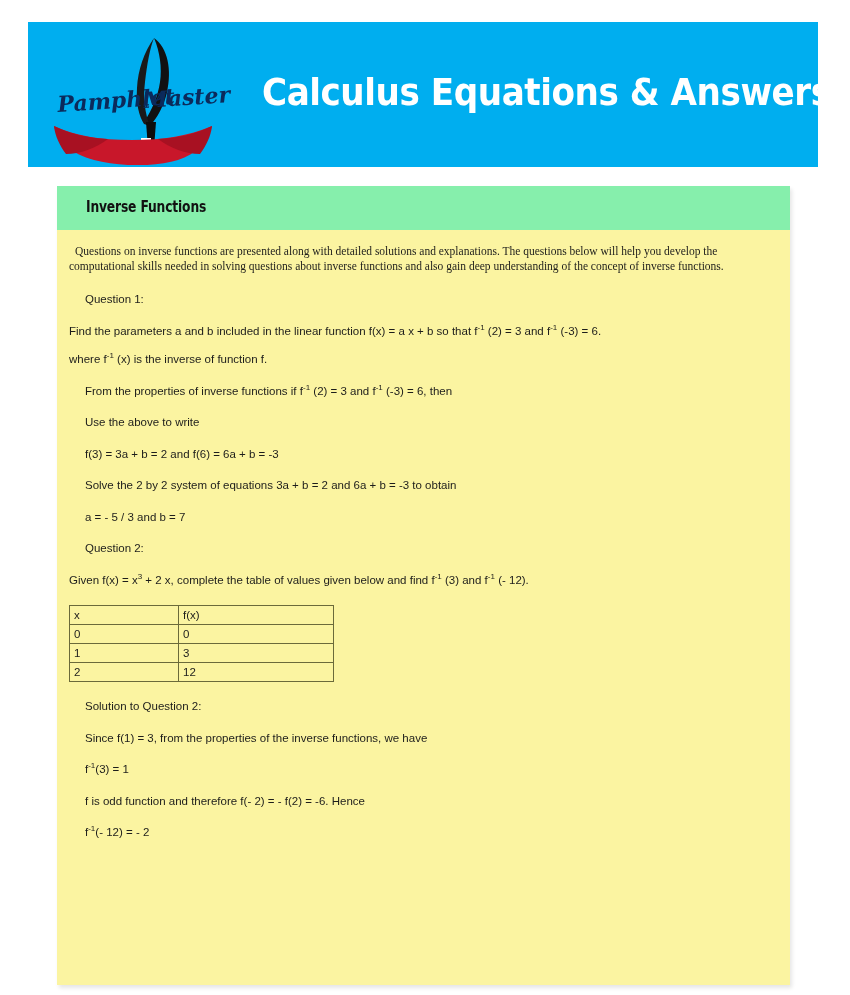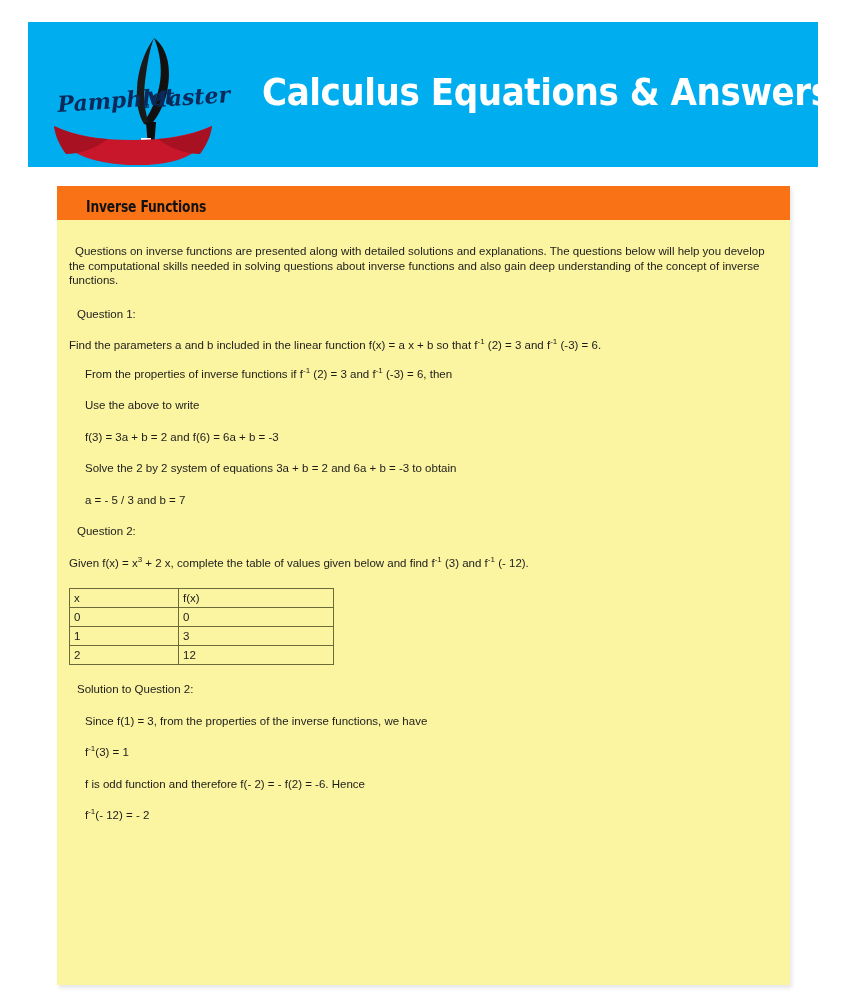--- a/index.html
+++ b/index.html
@@ -58,22 +58,22 @@
     width: 733px;
     height: 799px;
     background: #fbf4a1;
     box-shadow: 2px 3px 4px rgba(0,0,0,0.10);
   }
   .card-header {
     position: absolute;
     left: 0;
     top: 0;
     width: 100%;
-    height: 34px;
-    background: #f97316;
+    height: 44px;
+    background: #86efac;
   }
   .card-header-title {
     position: absolute;
     left: 29px;
     top: 12px;
     color: #111111;
     font-family: "DejaVu Sans", sans-serif;
     font-weight: bold;
     font-size: 15px;
     letter-spacing: -0.2px;
@@ -95,23 +95,24 @@
     line-height: 13.5px;
   }
 
   .para {
     margin: 0 0 16px 0;
   }
   .para.intro {
     text-indent: 6px;
     line-height: 14.5px;
     margin-bottom: 20px;
+    font-family: Liberation Serif, serif;
   }
   .label {
-    margin: 0 0 18px 8px;
+    margin: 0 0 18px 16px;
   }
   .line {
     margin: 15px 0 18px 0;
   }
   .line.indent {
     margin-left: 16px;
   }
   .line.tight {
     margin-bottom: 6px;
   }
@@ -174,20 +175,24 @@
 
     <p class="para intro">Questions on inverse functions are presented along with detailed solutions and explanations. The questions below will help you develop the computational skills needed in solving questions about inverse functions and also gain deep understanding of the concept of inverse functions.</p>
 
     <p class="label">Question 1:</p>
 
     <p class="line tight">
       <span>Find the parameters a and b included in the linear function f(x) = a x + b so that f</span><sup>-1</sup>
       <span>(2) = 3 and f</span><sup>-1</sup>
       <span>(-3) = 6.</span>
     </p>
+    <p class="line">
+      <span>where f</span><sup>-1</sup>
+      <span>(x) is the inverse of function f.</span>
+    </p>
 
 
     <p class="line indent">
       <span>From the properties of inverse functions if f</span><sup>-1</sup>
       <span>(2) = 3 and f</span><sup>-1</sup>
       <span>(-3) = 6, then</span>
     </p>
 
     <p class="line indent">Use the above to write</p>
     <p class="line indent">f(3) = 3a + b = 2 and f(6) = 6a + b = -3</p>

